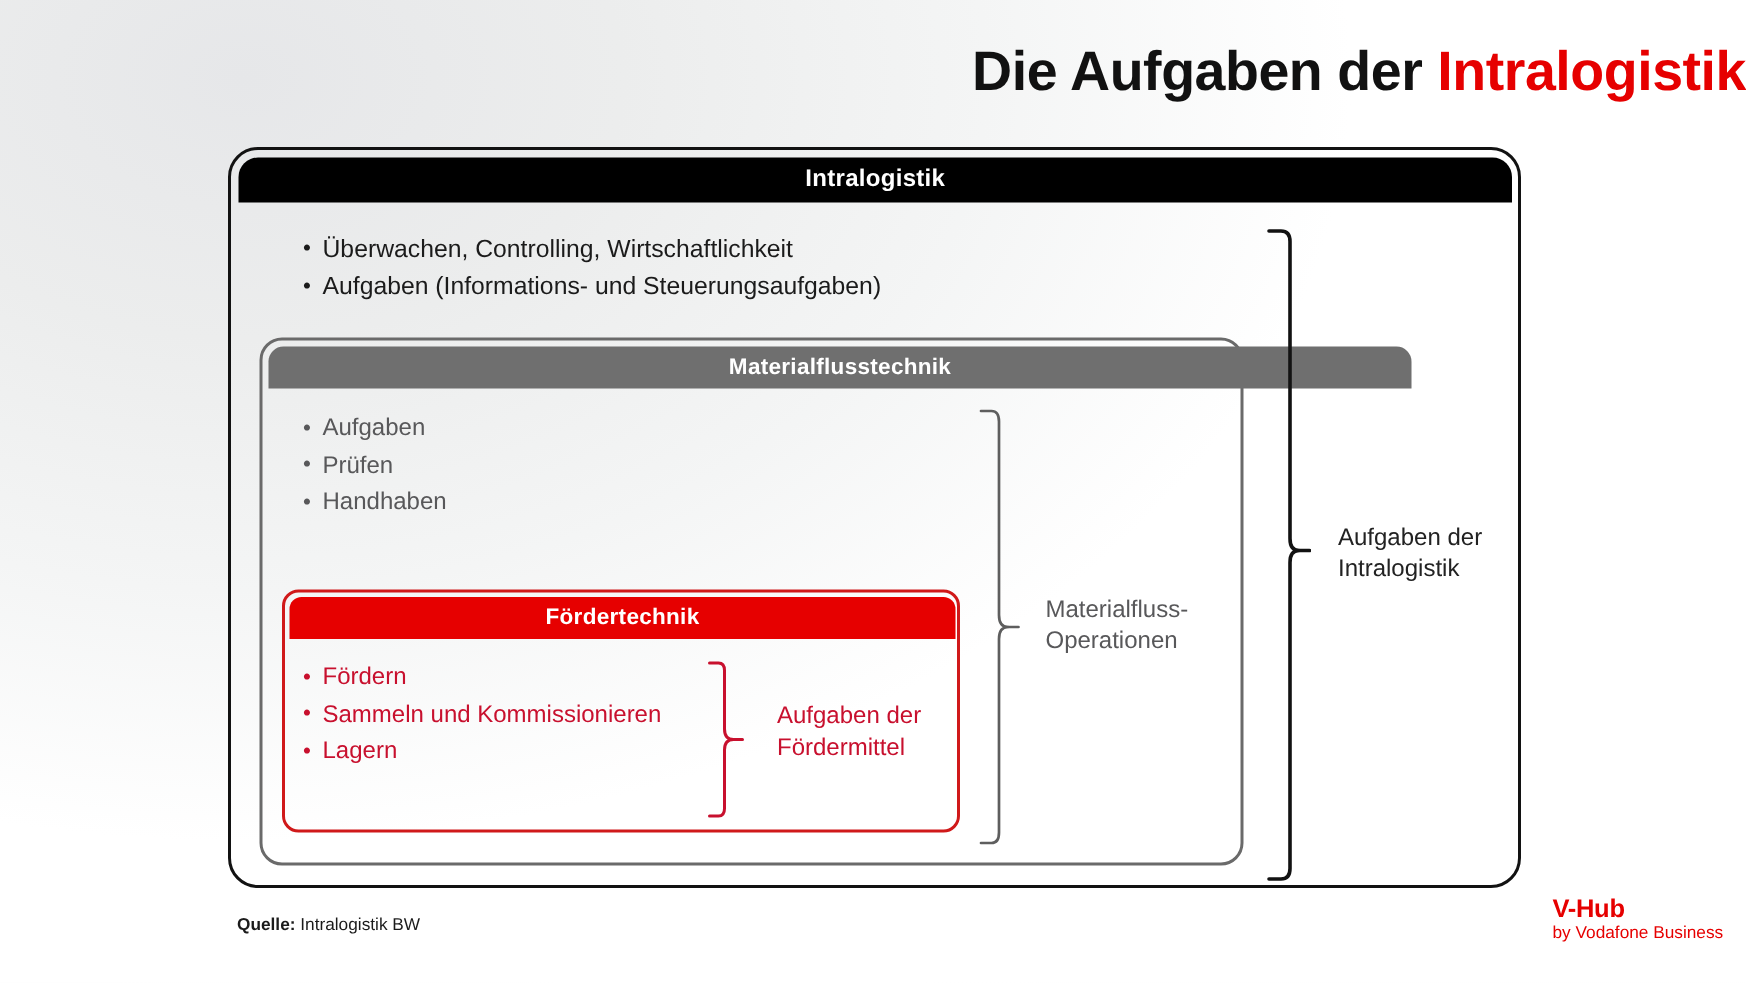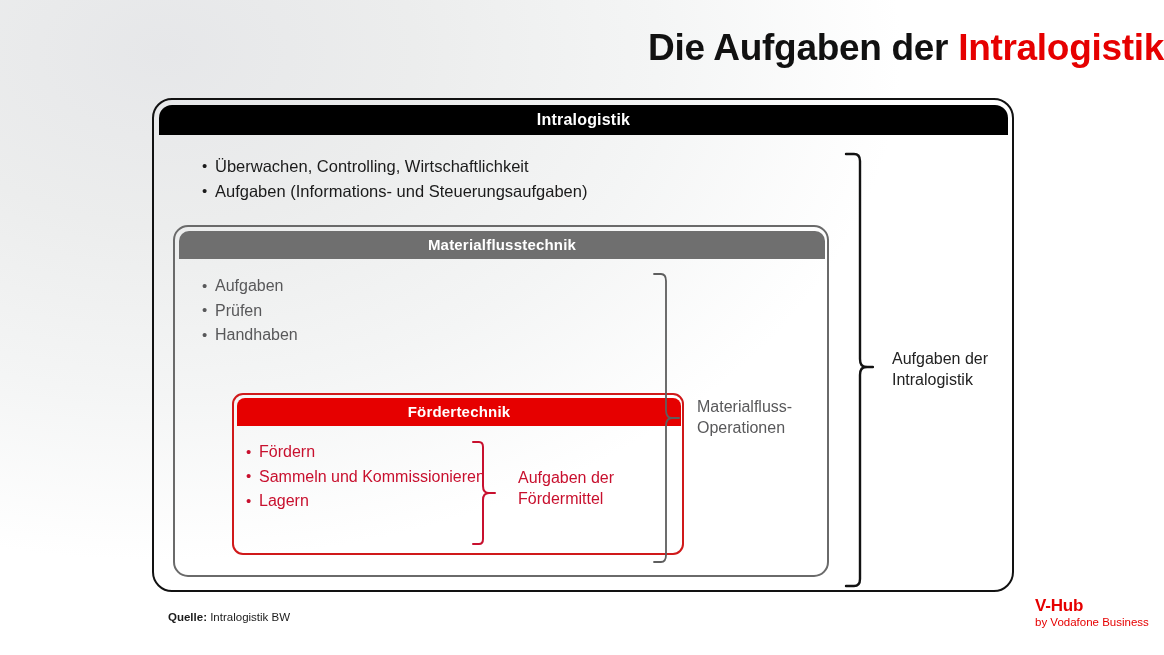--- a/index.html
+++ b/index.html
@@ -92,21 +92,21 @@
     height: 352px;
     box-sizing: border-box;
     border: 2.2px solid #6a6a6a;
     border-radius: 15px;
     background: transparent;
   }
   .hdr-materialfluss {
     position: absolute;
     left: 4px;
     top: 4px;
-    width: 646px;
+    width: 762px;
     height: 28px;
     background: #6f6f6f;
     border-radius: 10px 10px 0 0;
     color: #ffffff;
     font-size: 15px;
     font-weight: bold;
     text-align: center;
     line-height: 28px;
     letter-spacing: 0.2px;
   }
@@ -127,21 +127,20 @@
   .box-foerdertechnik {
     position: absolute;
     left: 188px;
     top: 393px;
     width: 452px;
     height: 162px;
     box-sizing: border-box;
     border: 2.2px solid #d0191a;
     border-radius: 11px;
     background: transparent;
-    margin-left: 44px;
   }
   .hdr-foerdertechnik {
     position: absolute;
     left: 3px;
     top: 3px;
     width: 444px;
     height: 28px;
     background: #e60000;
     border-radius: 8px 8px 0 0;
     color: #ffffff;
@@ -215,21 +214,21 @@
   .lbl-aufgaben-intra {
     left: 892px;
     top: 348px;
     font-size: 16px;
     color: #222222;
   }
 
   
   .source {
     position: absolute;
-    left: 168px;
+    left: 158px;
     top: 611px;
     font-size: 11.5px;
     color: #1b1b1b;
     white-space: nowrap;
   }
   .source .lbl {
     font-weight: bold;
   }
 
   .vhub {

